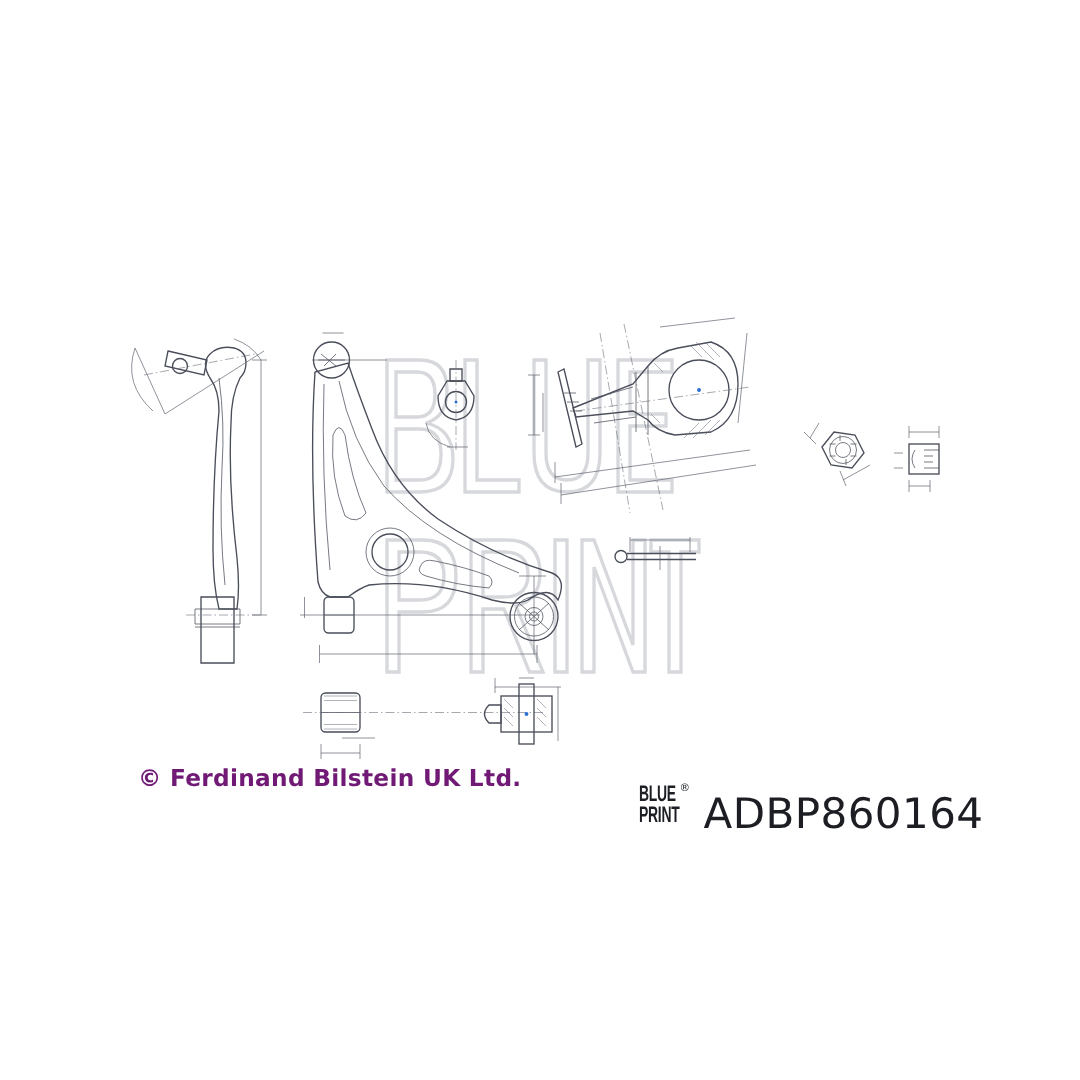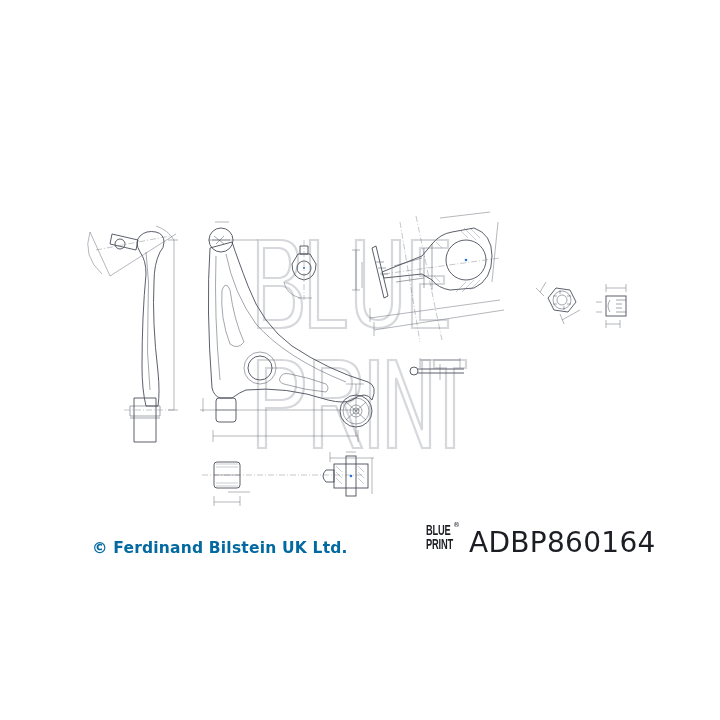--- a/index.html
+++ b/index.html
@@ -5,21 +5,21 @@
   html,body{margin:0;padding:0;background:#ffffff;}
   body{width:720px;height:720px;position:relative;overflow:hidden;font-family:"DejaVu Sans",sans-serif;}
   #drawing{position:absolute;left:0;top:0;width:720px;height:720px;}
   .ln{fill:none;stroke:#4a4e5a;stroke-width:0.9;}
   .th{fill:none;stroke:#4a4e5a;stroke-width:0.5;}
   .dim{fill:none;stroke:#5a5e6a;stroke-width:0.45;}
   .ctr{fill:none;stroke:#6a6e7a;stroke-width:0.4;stroke-dasharray:6 2 1 2;}
   .hatch{fill:none;stroke:#6a6e7a;stroke-width:0.35;}
   .wm{fill:none;stroke:#d6d8dc;stroke-width:2.2;}
   .blue{fill:#2a6fd0;}
-  #footer-copyright{position:absolute;left:92px;top:539px;font-size:15.5px;font-weight:bold;color:#0369a1;letter-spacing:0.2px;white-space:nowrap;}
+  #footer-copyright{position:absolute;left:92px;top:510px;font-size:15.5px;font-weight:bold;color:#701a75;letter-spacing:0.2px;white-space:nowrap;}
   #brand-logo{position:absolute;left:426px;top:523px;width:34px;height:32px;text-align:center;}
   .logo-line{display:block;font-family:"Liberation Sans",sans-serif;font-weight:bold;color:#1c1e24;font-size:15px;line-height:14px;transform:scaleX(0.62);transform-origin:left top;letter-spacing:-0.3px;}
   .logo-reg{position:absolute;left:27px;top:-2px;font-size:7px;color:#1c1e24;}
   #part-number{position:absolute;left:469px;top:526px;font-family:"DejaVu Sans",sans-serif;font-size:28px;color:#1c1e24;letter-spacing:0.3px;white-space:nowrap;}
 </style>
 </head>
 <body>
 
 <svg id="drawing" viewBox="0 0 720 720" xmlns="http://www.w3.org/2000/svg">
 

